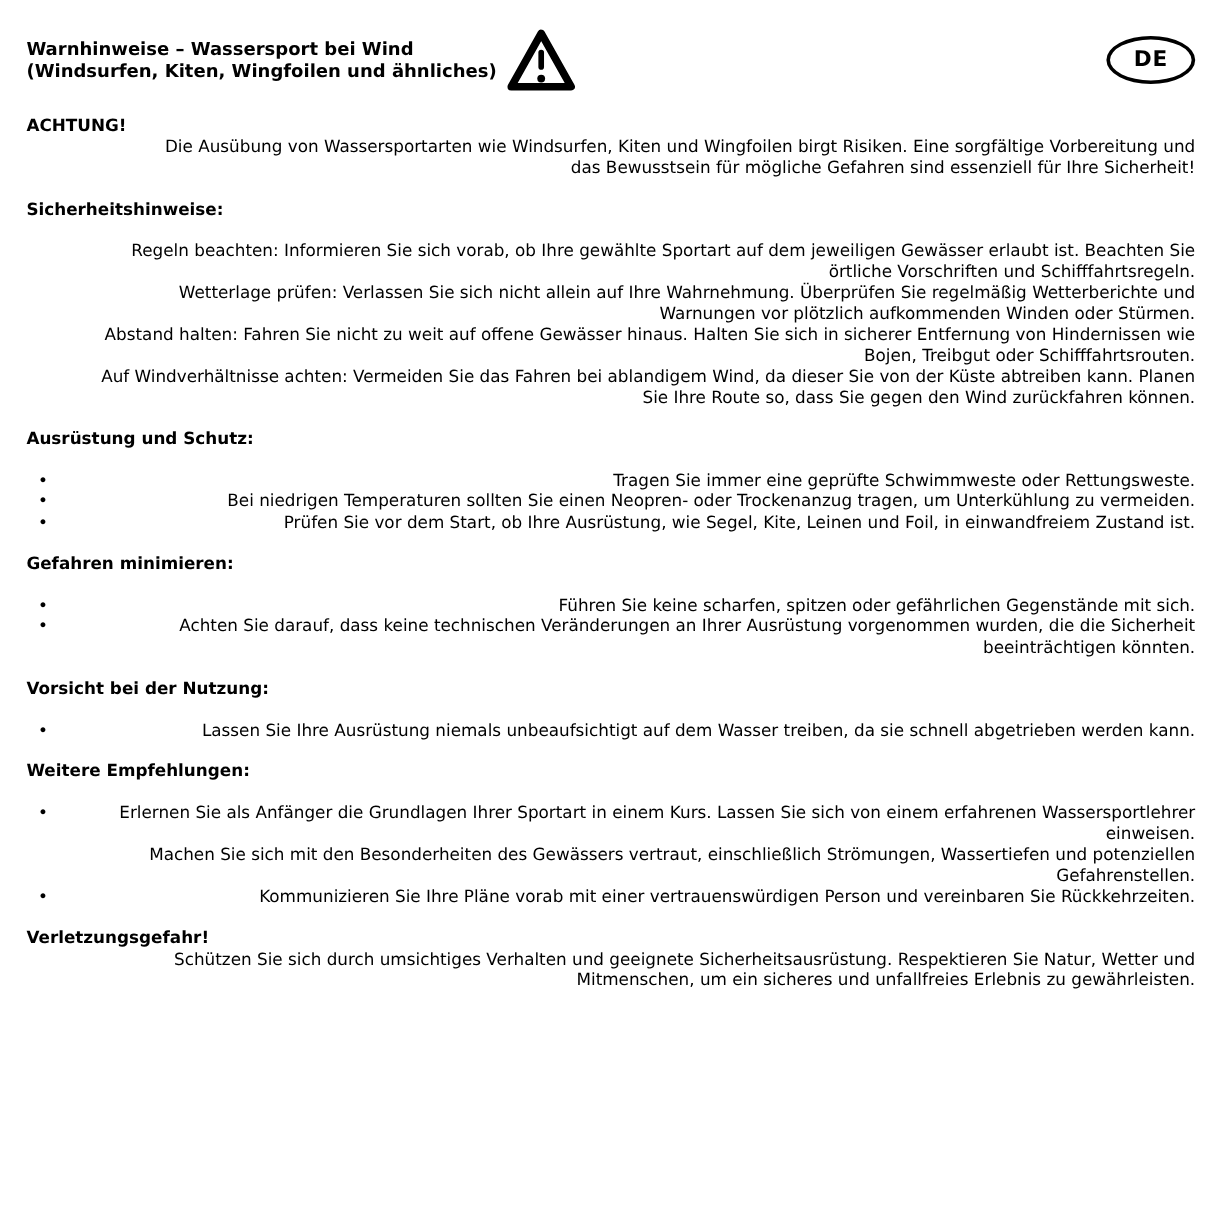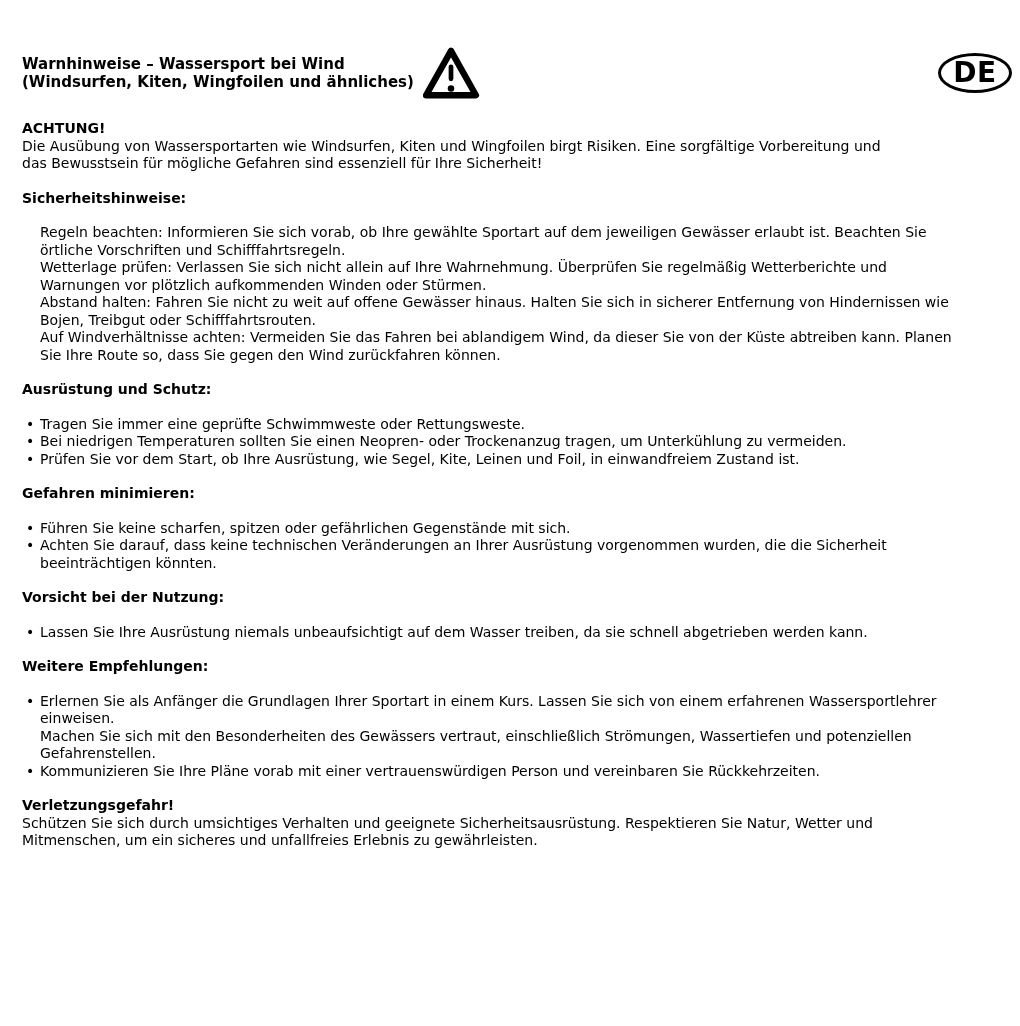--- a/index.html
+++ b/index.html
@@ -6,21 +6,21 @@
   html, body { background: #ffffff; }
   body {
     width: 1020px;
     height: 1026px;
     font-family: "DejaVu Sans", "Liberation Sans", sans-serif;
     font-size: 14px;
     line-height: 17.5px;
     color: #000000;
     overflow: hidden;
   }
-  .doc { padding: 20px 8px 0 22px; margin-top: 23px; }
+  .doc { padding: 20px 24px 0 22px; }
 
   
   .header {
     display: flex;
     align-items: center;
     height: 60px;
     margin-bottom: 13px;
   }
   .title-block { font-weight: bold; font-size: 15px; line-height: 18px; }
   .warn-icon { margin-left: 8px; display: flex; align-items: center; }
@@ -28,28 +28,28 @@
   .de-badge {
     margin-left: auto;
     width: 74px;
     height: 40px;
     border: 3.5px solid #000;
     border-radius: 50%;
     display: flex;
     align-items: center;
     justify-content: center;
     font-weight: bold;
-    font-size: 28px;
+    font-size: 18px;
     letter-spacing: 0.5px;
   }
 
   
   .sec { margin-top: 17px; }
   .sec-h { font-weight: bold; }
-  .sec .content { margin-top: 17px; }
+  .sec .content { margin-top: 17px; text-align: right; }
   .sec.tight .content { margin-top: 0; }
   .txt { white-space: pre-line; }
 
   .li { display: flex; }
   .li .marker {
     flex: 0 0 18px;
     padding-left: 4px;
   }
   .li .txt { flex: 1; }
 </style>

